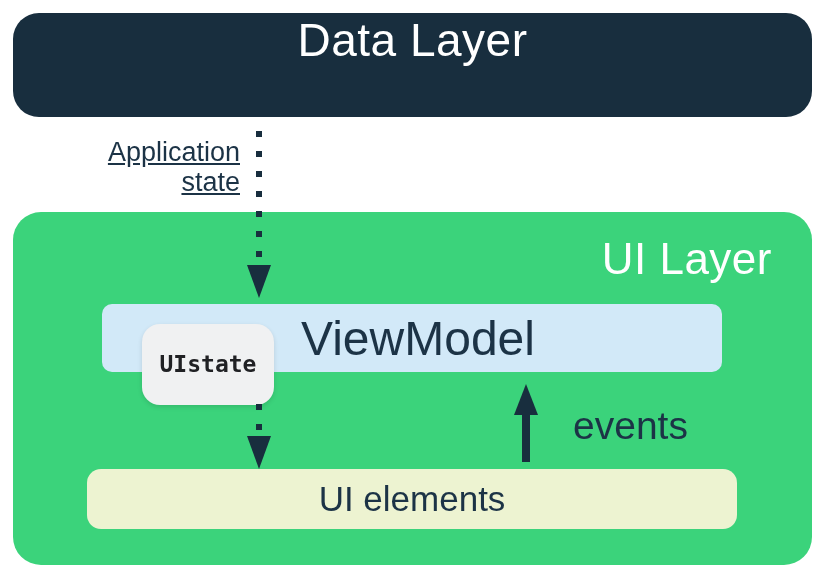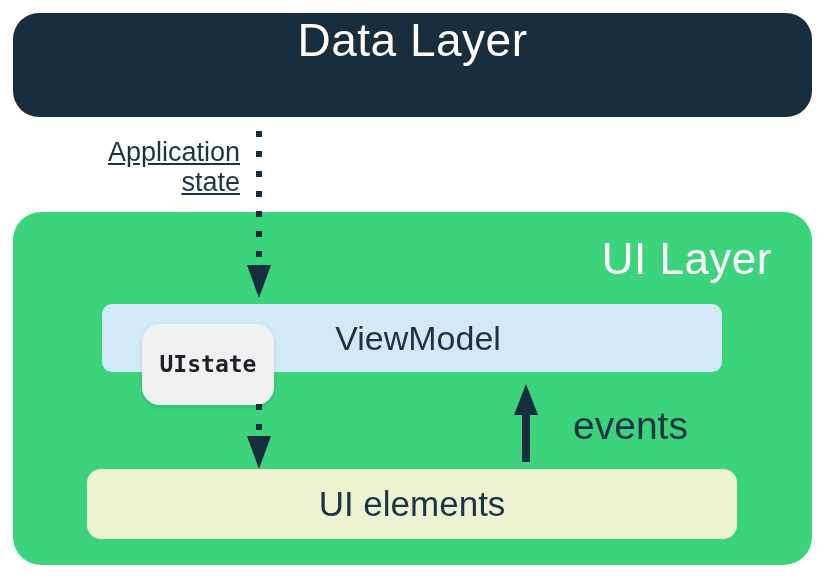--- a/index.html
+++ b/index.html
@@ -82,21 +82,21 @@
   .viewmodel-bar {
     position: absolute;
     left: 89px; top: 92px;
     width: 620px; height: 68px;
     background: var(--color-light_blue, #D2E9F8);
     border-radius: 10px;
     display: flex; align-items: center; justify-content: center;
   }
   .viewmodel-bar .label {
     color: var(--color-dark_text, #1C3346);
-    font-size: 34px;
+    font-size: 48px;
     margin-left: 12px;
   }
 
   
   .ui-state-badge {
     position: absolute;
     left: 129px; top: 112px;
     width: 132px; height: 81px;
     background: var(--color-badge_gray, #F0F1F2);
     border-radius: 18px;
@@ -133,21 +133,21 @@
     position: absolute;
     left: 560px; top: 192px;
     font-size: 39px;
     color: var(--color-dark_text, #1C3346);
   }
 
   
   .ui-elements-bar {
     position: absolute;
     left: 74px; top: 257px;
-    width: 650px; height: 70px;
+    width: 650px; height: 60px;
     background: var(--color-cream, #EDF3D1);
     border-radius: 14px;
     display: flex; align-items: center; justify-content: center;
   }
   .ui-elements-bar .label {
     color: var(--color-dark_text, #1C3346);
     font-size: 35px;
   }
 </style>
 </head>

